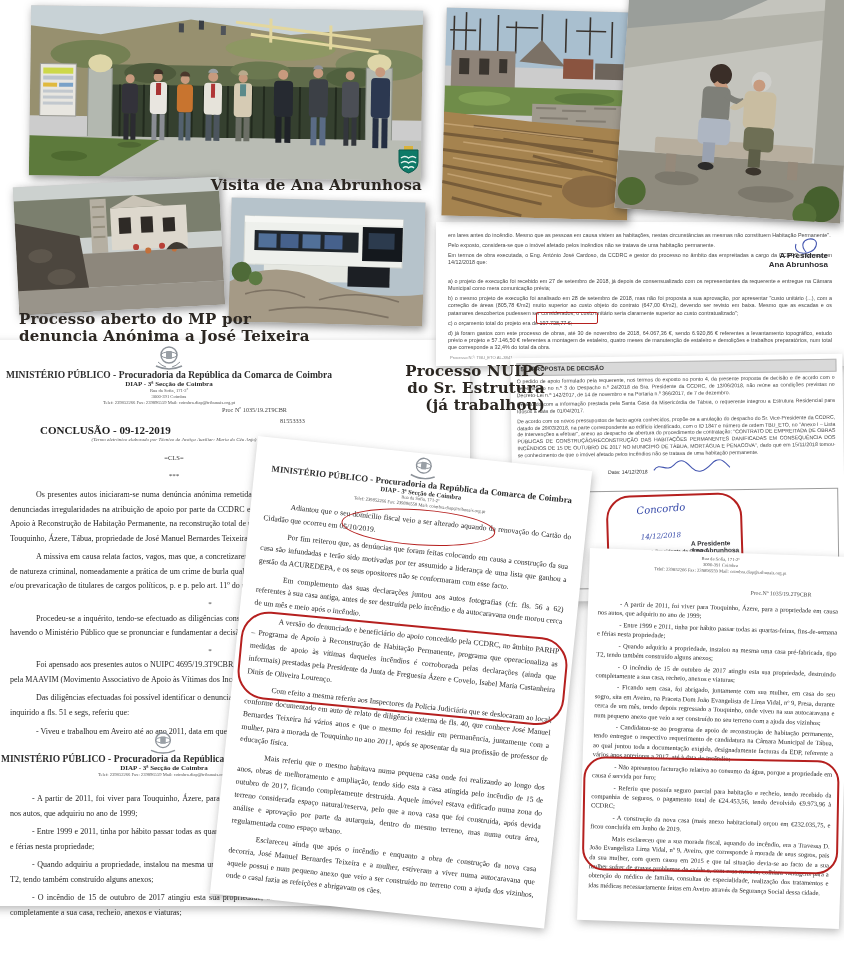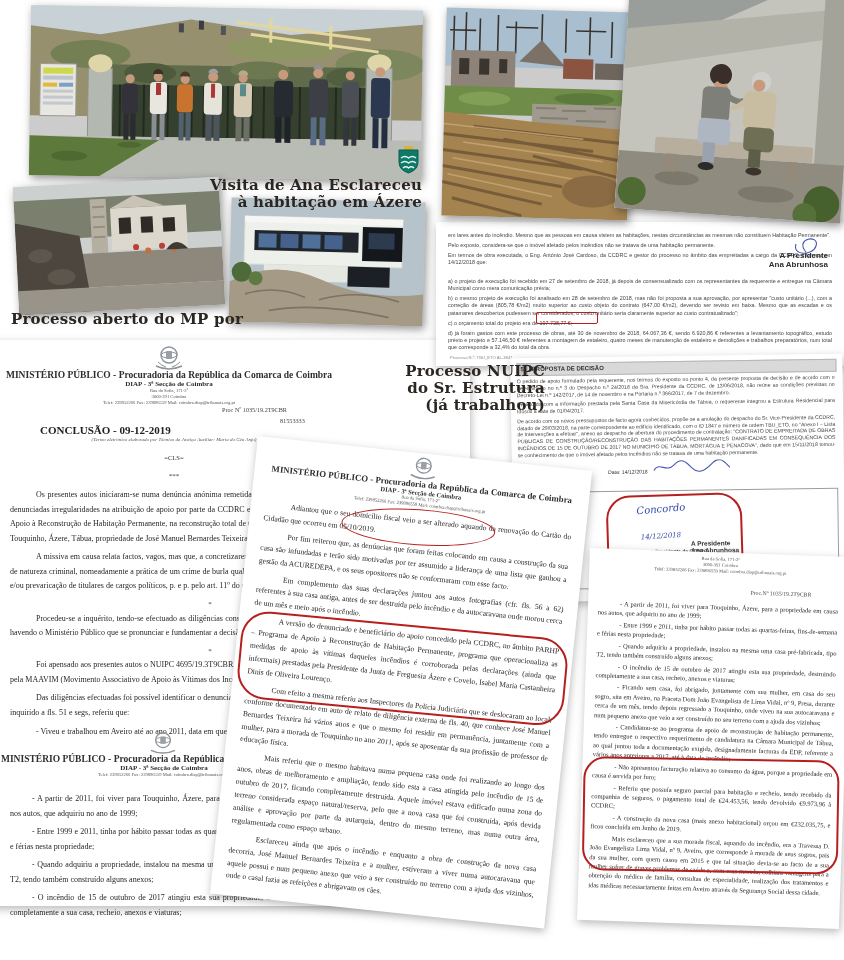--- a/index.html
+++ b/index.html
@@ -417,26 +417,26 @@
           <p class="para" style="margin-bottom:2px;">- Referiu que possuía seguro parcial para habitação e recheio, tendo recebido da companhia de seguros, o pagamento total de €24.453,56, tendo devolvido €9.973,96 à CCDRC;</p>
           <p class="para" style="margin-bottom:2px;">- A construção da nova casa (mais anexo habitacional) orçou em €232.035,75, e ficou concluída em Junho de 2019.</p>
           <p class="para" style="margin-bottom:2px;">Mais esclareceu que a sua morada fiscal, aquando do incêndio, era a Travessa D. João Evangelista Lima Vidal, nº 9, Aveiro, que corresponde à morada de seus sogros, pais da sua mulher, com quem casou em 2015 e que tal situação devia-se ao facto de a sua mulher sofrer de graves problemas de saúde e, com essa morada, colhiam vantagens para a obtenção do médico de família, consultas de especialidade, realização dos tratamentos e idas médicas necessariamente feitas em Aveiro através da Segurança Social dessa cidade.</p>
         </div>
     </div>
 
     <div class="ann" style="left:2px;top:206px;width:252px;height:110px;border-radius:22px;transform:rotate(-1deg);"></div>
   </section>
 
   <div class="caption cap-right" style="left:200px;top:177px;width:222px;z-index:8;">
-      <span class="cl">Visita de Ana Esclareceu</span>
-      <span class="cl">à habitação em Ázere</span>
-    </div>
-
-  <div class="caption" style="left:11px;top:311px;width:300px;z-index:8;">
+      <span class="cl">Visita de Ana Abrunhosa</span>
+    </div>
+
+  <div class="caption" style="left:19px;top:311px;width:300px;z-index:8;">
       <span class="cl">Processo aberto do MP por</span>
+      <span class="cl">denuncia Anónima a José Teixeira</span>
     </div>
 
   <div class="caption cap-right" style="left:385px;top:363px;width:160px;z-index:8;">
       <span class="cl">Processo NUIPC</span>
       <span class="cl">do Sr. Estrutura</span>
       <span class="cl">(já trabalhou)</span>
     </div>
 
 </div>
 

